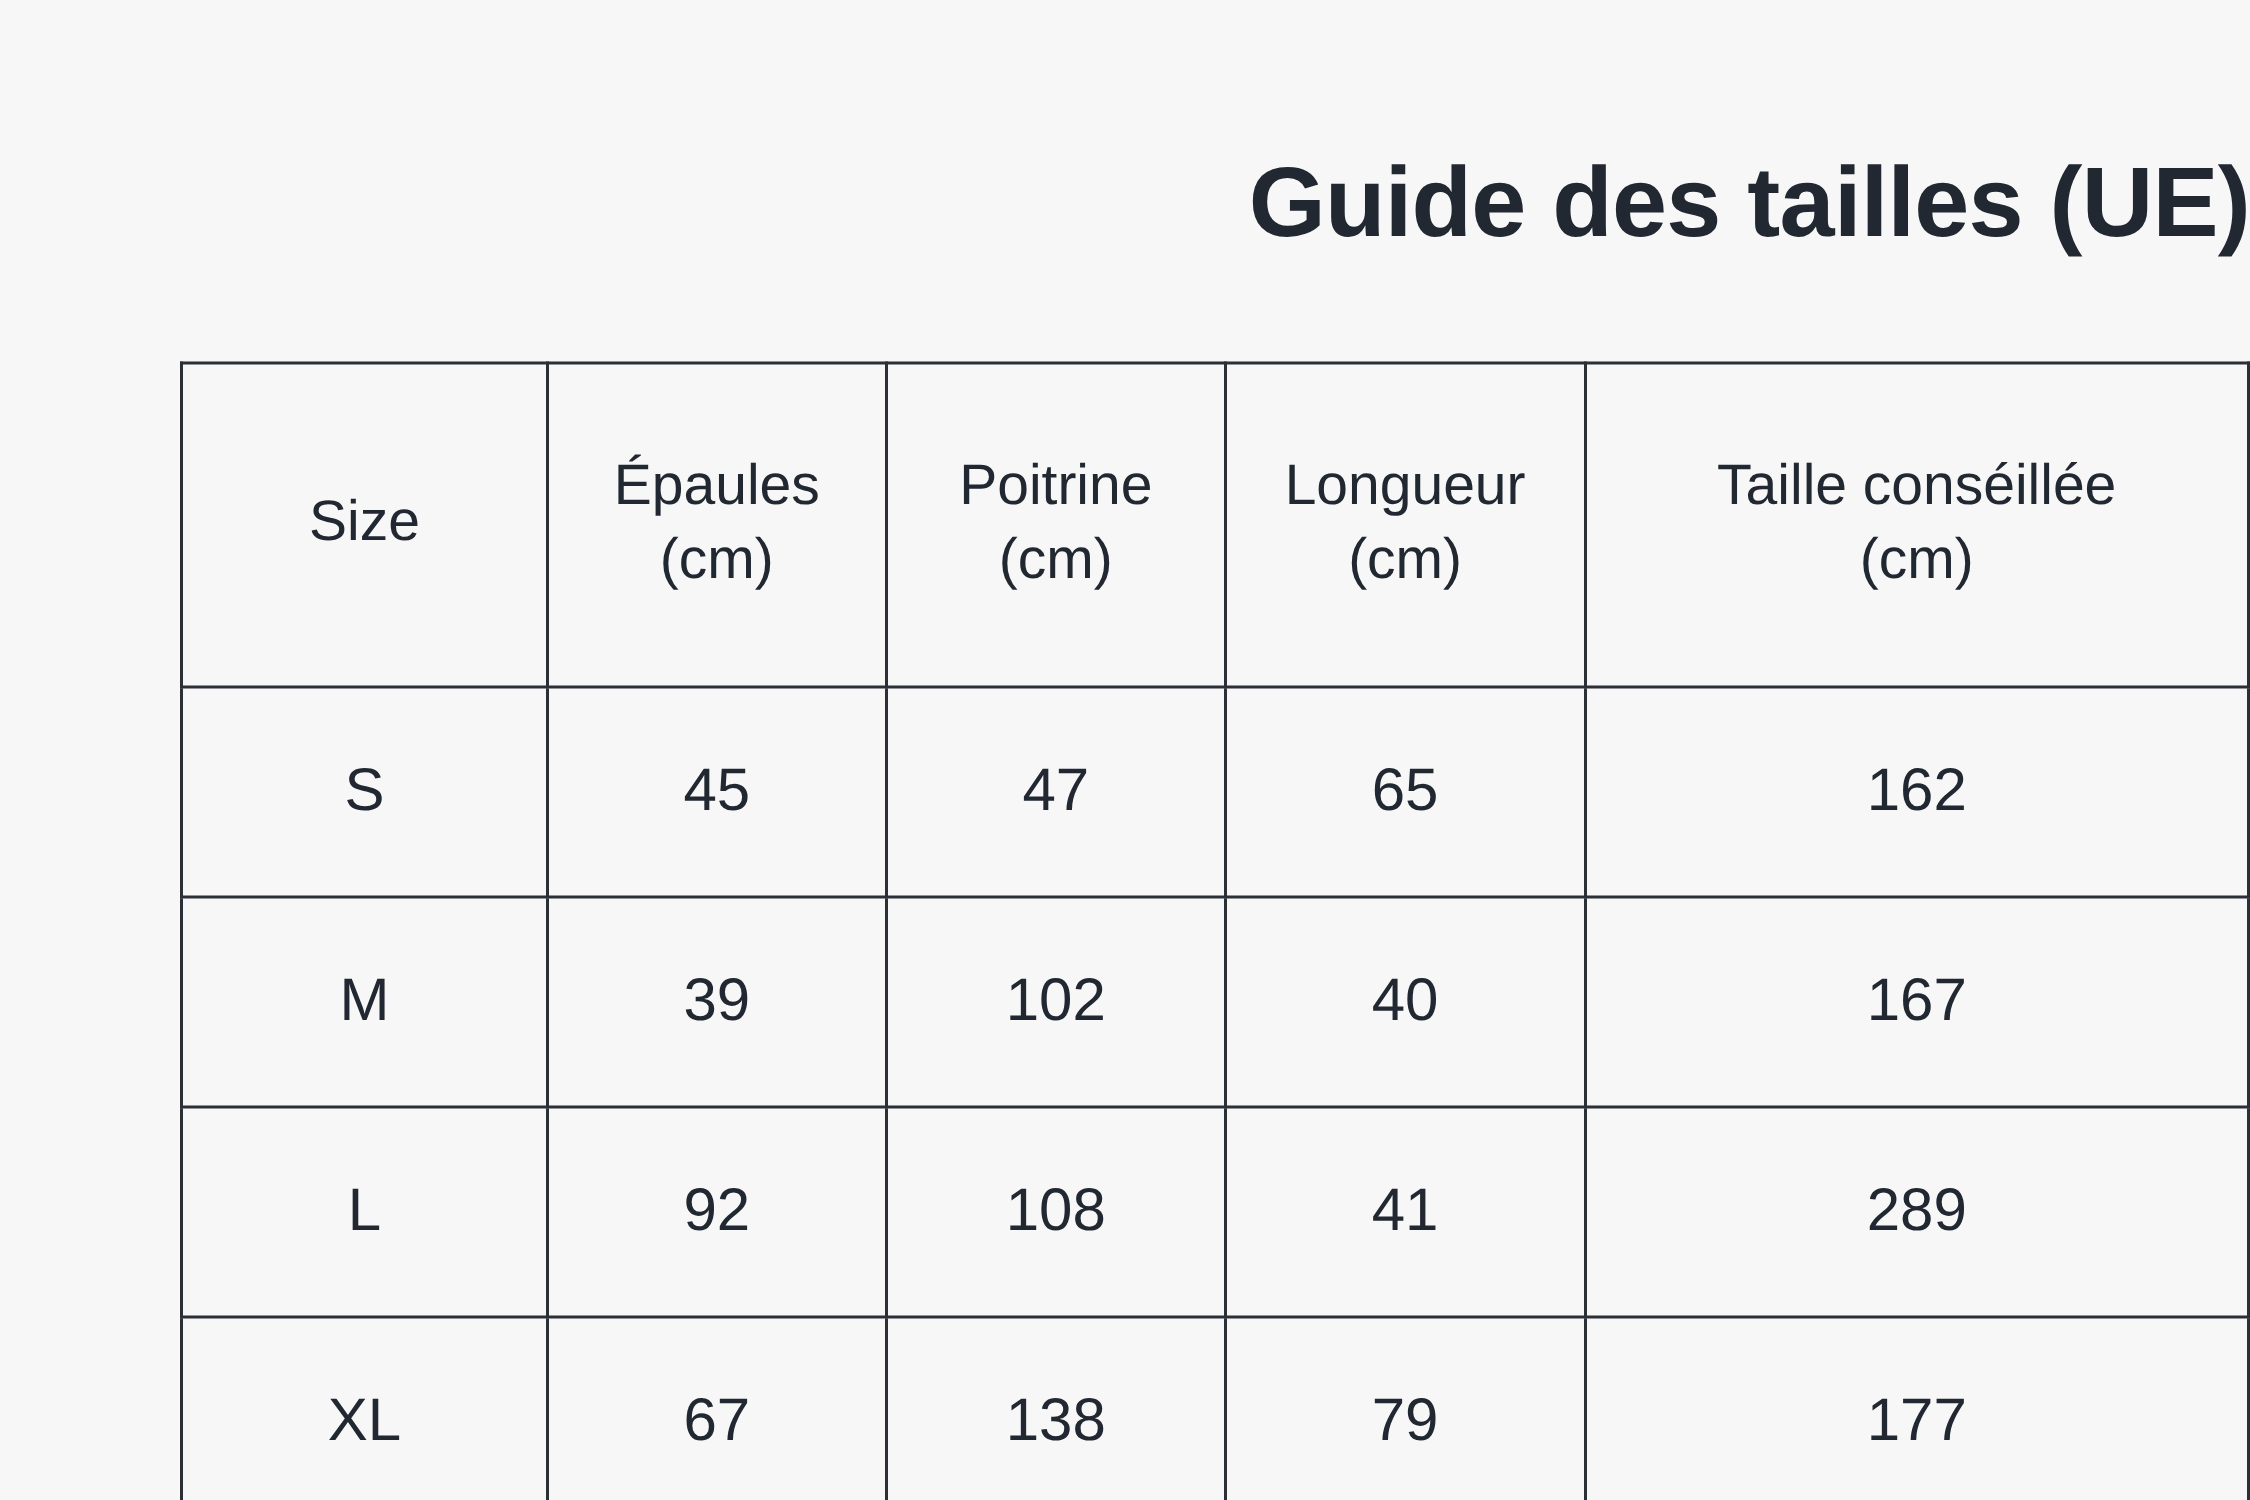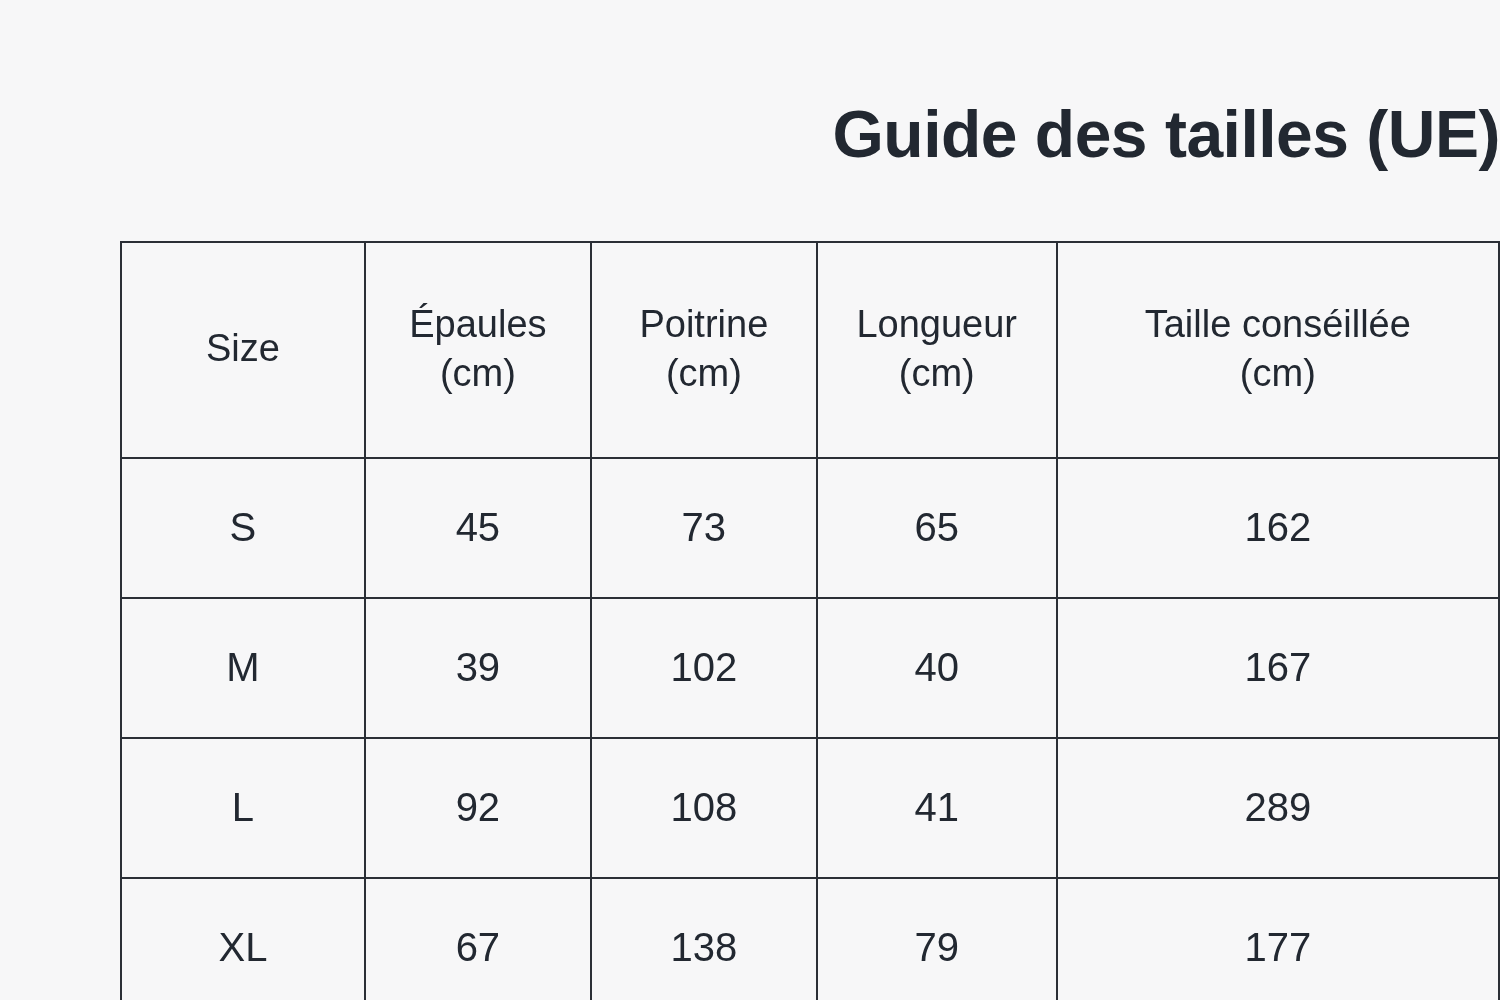--- a/index.html
+++ b/index.html
@@ -111,21 +111,21 @@
           <th>
             <span>Taille conséillée</span>
             <span class="unit">(cm)</span>
           </th>
         </tr>
       </thead>
       <tbody>
         <tr>
           <td>S</td>
           <td>45</td>
-          <td>73</td>
+          <td>47</td>
           <td>65</td>
           <td>162</td>
         </tr>
         <tr>
           <td>M</td>
           <td>39</td>
           <td>102</td>
           <td>40</td>
           <td>167</td>
         </tr>

